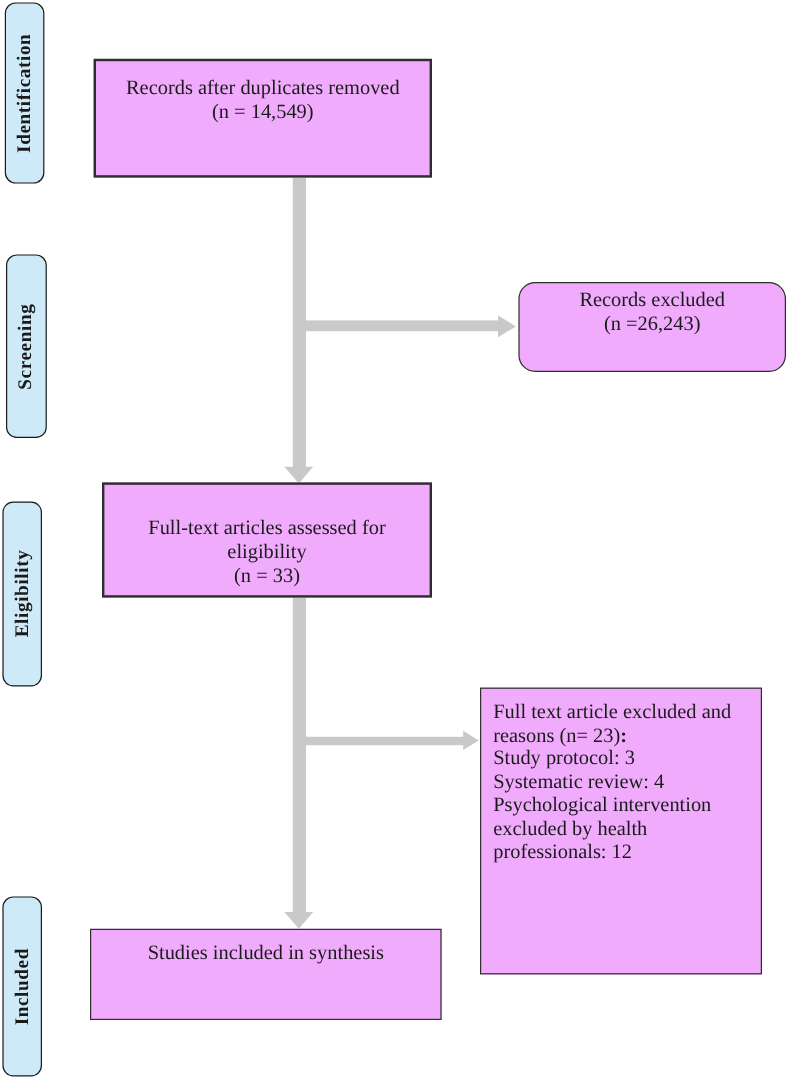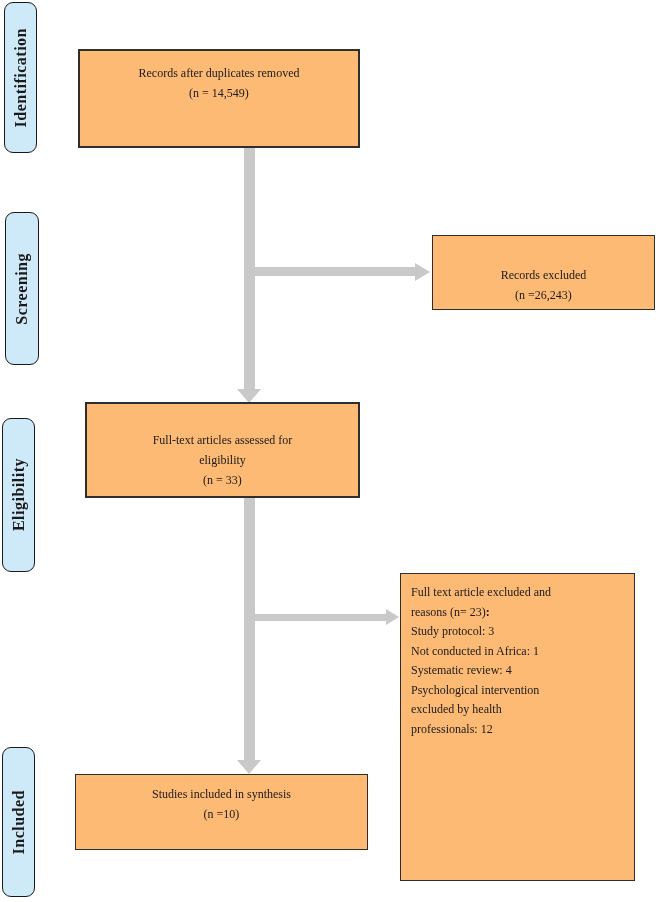--- a/index.html
+++ b/index.html
@@ -31,24 +31,24 @@
     writing-mode: vertical-rl;
     transform: rotate(180deg);
     font-weight: bold;
     font-size: 16px;
     letter-spacing: 0.5px;
     white-space: nowrap;
   }
   
   .fbox {
     position: absolute;
-    background: #fdba74;
+    background: #f0abfc;
     border: 1.5px solid #2e2e2e;
     box-sizing: border-box;
-    font-size: 12px;
+    font-size: 17px;
     line-height: 20px;
     text-align: center;
   }
   .fbox.thick { border-width: 2px; }
   .fbox.left-align {
     text-align: left;
     line-height: 19.5px;
   }
   
   .arrow-rect {
@@ -105,40 +105,38 @@
   <div class="arrow-head head-down" style="left:237px; top:760px;"></div>
 
   <div class="arrow-rect" style="left:254px; top:614px; width:133px; height:7px;"></div>
   <div class="arrow-head head-right small" style="left:386px; top:609px;"></div>
 
   <div class="fbox thick" style="left:78px; top:49px; width:282px; height:99px; padding-top:12px;">
     <div>Records after duplicates removed</div>
     <div>(n = 14,549)</div>
   </div>
 
-  <div class="fbox" style="left:432px; top:235px; width:223px; height:75px; padding-top:29px;">
+  <div class="fbox" style="left:432px; top:235px; width:223px; height:75px; padding-top:4px;border-radius:14px;">
     <div>Records excluded</div>
     <div>(n =26,243)</div>
   </div>
 
   <div class="fbox thick" style="left:85px; top:402px; width:275px; height:96px; padding-top:26px;">
     <div>Full-text articles assessed for</div>
     <div>eligibility</div>
     <div>(n = 33)</div>
   </div>
 
-  <div class="fbox left-align" style="left:400px; top:573px; width:235px; height:308px; padding:9px 6px 9px 10px;">
+  <div class="fbox left-align" style="left:400px; top:573px; width:235px; height:239px; padding:9px 6px 9px 10px;">
     <div>Full text article excluded and</div>
     <div><span>reasons (n= 23)</span><span class="bold-colon">:</span></div>
     <div>Study protocol: 3</div>
-    <div>Not conducted in Africa: 1</div>
     <div>Systematic review: 4</div>
     <div>Psychological intervention</div>
     <div>excluded by health</div>
     <div>professionals: 12</div>
   </div>
 
   <div class="fbox" style="left:75px; top:774px; width:293px; height:76px; padding-top:9px;">
     <div>Studies included in synthesis</div>
-    <div>(n =10)</div>
   </div>
 
 </div>
 
 </body></html>

